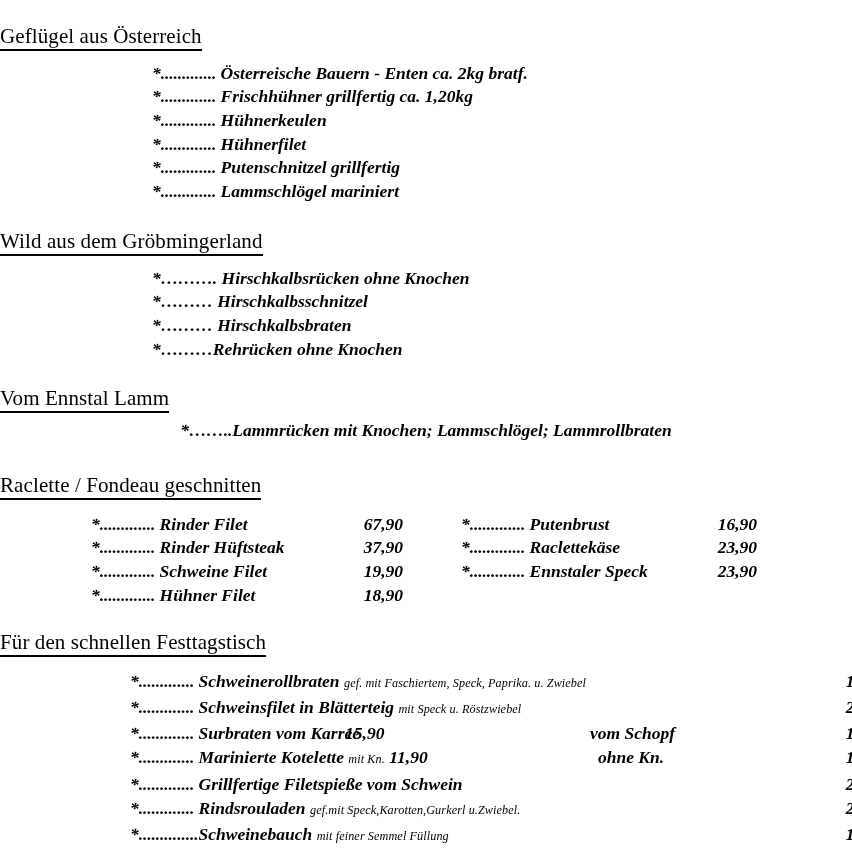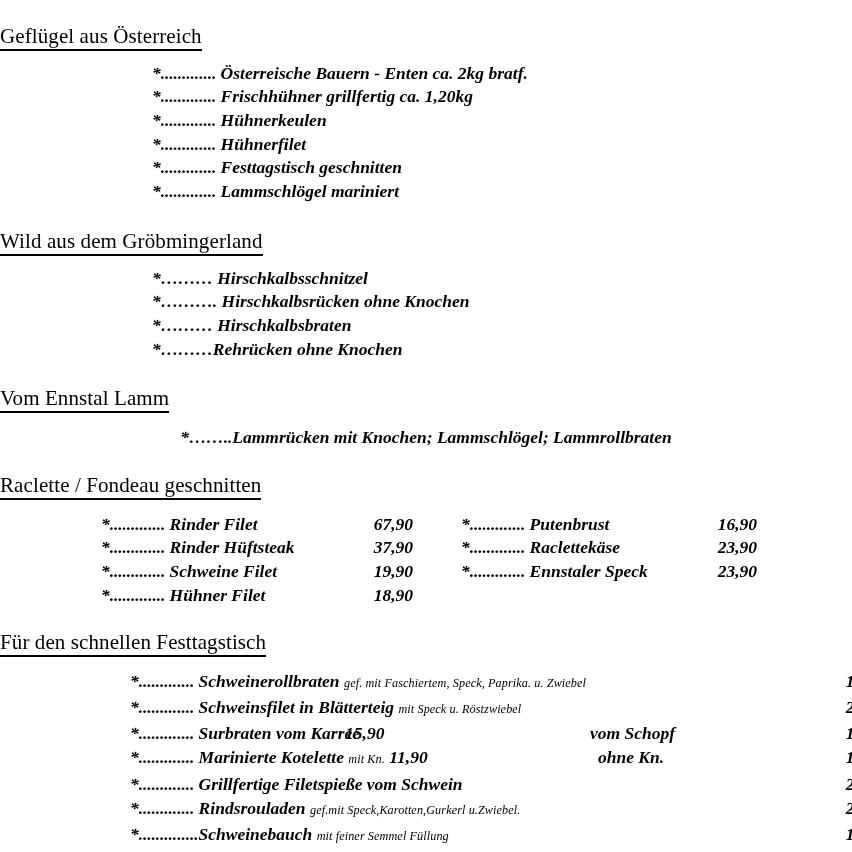--- a/index.html
+++ b/index.html
@@ -115,21 +115,21 @@
 
   
   .two-col {
     position: relative;
     height: 98px;
   }
   .col {
     position: absolute;
     top: 0;
   }
-  .col.left { left: 101px; width: 312px; }
+  .col.left { left: 91px; width: 312px; }
   .col.right { left: 461px; width: 296px; }
   .col .row .price { left: 0; width: 100%; }
 
   #sec-fest .rows { padding-left: 130px; }
   #sec-fest .row { line-height: 24.2px; }
   #sec-fest .row .price { left: 0; width: 755px; }
 </style>
 </head>
 <body>
 
@@ -162,63 +162,63 @@
         <span class="nm">Hühnerkeulen</span>
         <span class="price">10,90</span>
       </div>
       <div class="row">
         <span class="lead">*.............</span>
         <span class="nm">Hühnerfilet</span>
         <span class="price">18,90</span>
       </div>
       <div class="row">
         <span class="lead">*.............</span>
-        <span class="nm">Festtagstisch geschnitten</span>
+        <span class="nm">Putenschnitzel grillfertig</span>
         <span class="price">16,90</span>
       </div>
       <div class="row">
         <span class="lead">*.............</span>
         <span class="nm">Lammschlögel mariniert</span>
         <span class="price">18,90</span>
       </div>
     </div>
   </div>
 
   <div id="sec-wild" class="section" style="position:absolute; top:229px; left:0; width:852px;">
     <div class="section-heading">
       <span>Wild aus dem Gröbmingerland</span>
     </div>
     <div class="rows" style="margin-top:11px;">
+      <div class="row">
+        <span class="lead">*……….</span>
+        <span class="nm">Hirschkalbsrücken ohne Knochen</span>
+        <span class="price">49,90</span>
+      </div>
       <div class="row">
         <span class="lead">*………</span>
         <span class="nm">Hirschkalbsschnitzel</span>
         <span class="price">37,90</span>
       </div>
       <div class="row">
-        <span class="lead">*……….</span>
-        <span class="nm">Hirschkalbsrücken ohne Knochen</span>
-        <span class="price">49,90</span>
-      </div>
-      <div class="row">
         <span class="lead">*………</span>
         <span class="nm">Hirschkalbsbraten</span>
         <span class="price">25,90</span>
       </div>
       <div class="row">
         <span class="lead">*………</span><span class="nm">Rehrücken ohne Knochen</span>
         <span class="price">75,00</span>
       </div>
     </div>
   </div>
 
   <div id="sec-lamm" class="section" style="position:absolute; top:386px; left:0; width:852px;">
     <div class="section-heading">
       <span>Vom Ennstal Lamm</span>
     </div>
-    <div class="rows" style="margin-top:13px;">
+    <div class="rows" style="margin-top:6px;">
       <div class="row">
         <span class="lead">*……..</span><span class="nm">Lammrücken mit Knochen; Lammschlögel; Lammrollbraten</span>
       </div>
     </div>
   </div>
 
   <div id="sec-raclette" class="section" style="position:absolute; top:473px; left:0; width:852px;">
     <div class="section-heading">
       <span>Raclette / Fondeau geschnitten</span>
     </div>

